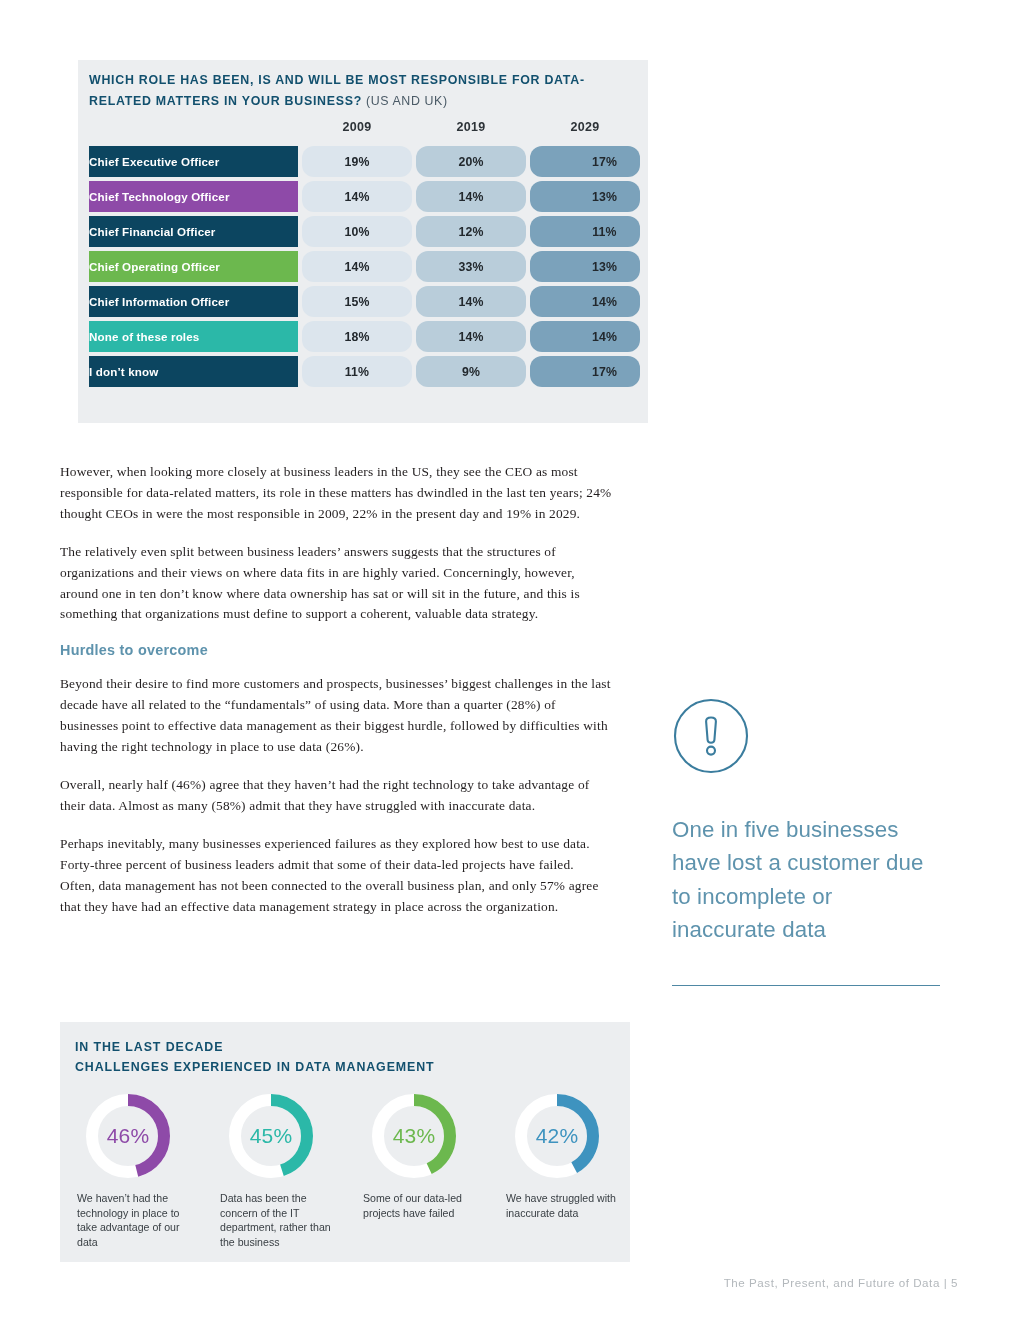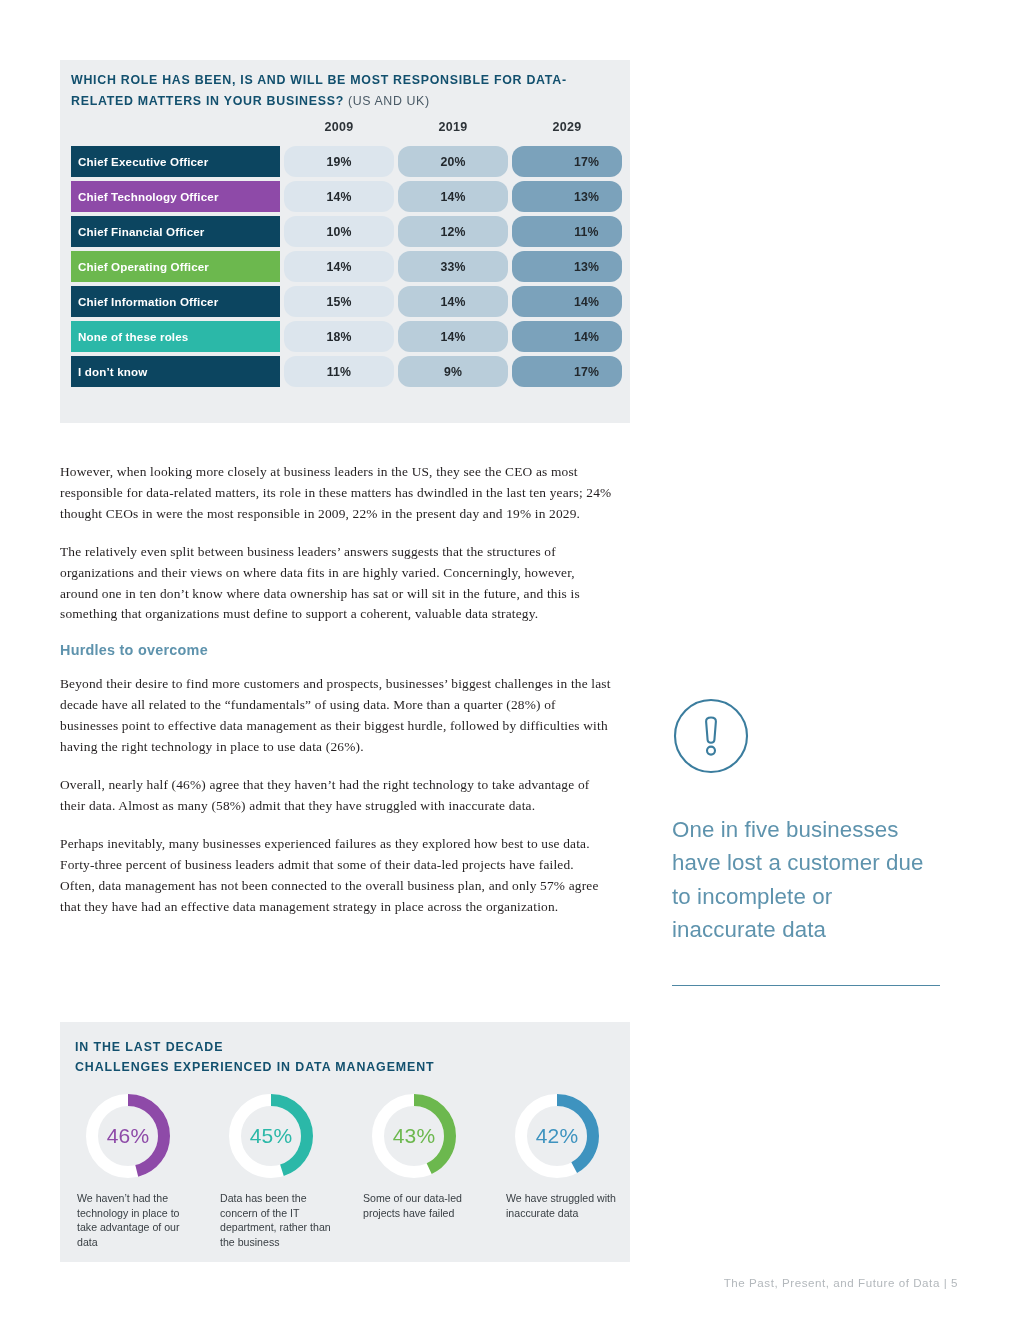--- a/index.html
+++ b/index.html
@@ -12,21 +12,21 @@
 
   body {
     font-family: "Liberation Sans", sans-serif;
     position: relative;
     overflow: hidden;
   }
 
   
   .table-panel {
     position: absolute;
-    left: 60px;
+    left: 78px;
     top: 60px;
     width: 570px;
     height: 363px;
     background: #eceef0;
   }
 
   .panel-title {
     position: absolute;
     left: 11px;
     top: 10px;
@@ -71,21 +71,20 @@
   .trow {
     display: flex;
     height: 31px;
     margin-bottom: 4px;
   }
   .trow .label {
     width: 209px;
     flex: none;
     display: flex;
     align-items: center;
-    padding-left: 7px;
     color: #ffffff;
     font-size: 11.6px;
     font-weight: bold;
     letter-spacing: 0.15px;
   }
   .trow .cellgap { width: 4px; flex: none; }
   .trow .cell {
     width: 110px;
     flex: none;
     display: flex;

